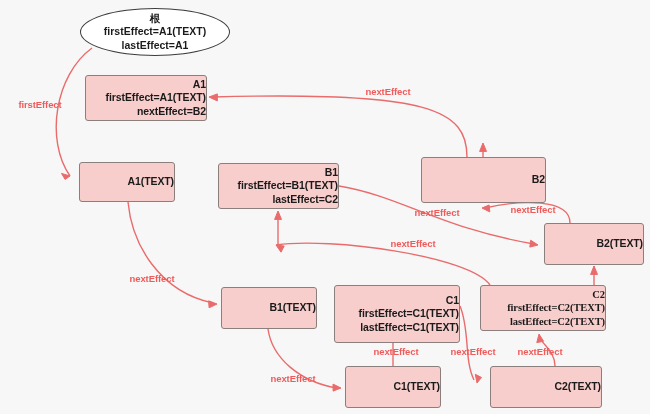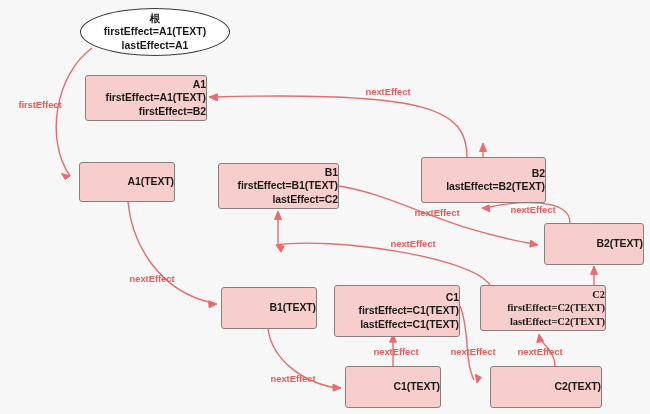--- a/index.html
+++ b/index.html
@@ -109,41 +109,40 @@
     </svg>
   <div id="node-layer">
       <div class="root" style="left: 80px; top: 8px; width: 150px; height: 48px; background: rgb(255, 255, 255); border-color: rgb(60, 60, 60);">
         <div class="ln">根</div>
         <div class="ln">firstEffect=A1(TEXT)</div>
         <div class="ln">lastEffect=A1</div>
       </div>
       <div class="node" style="left: 85px; top: 75px; width: 122px; height: 46px; background: rgb(248, 206, 204); border-color: rgb(138, 127, 125);">
         <div class="ln">A1</div>
         <div class="ln">firstEffect=A1(TEXT)</div>
-        <div class="ln">firstEffect=B2</div>
+        <div class="ln">nextEffect=B2</div>
       </div>
       <div class="node" style="left: 79px; top: 162px; width: 96px; height: 40px; background: rgb(248, 206, 204); border-color: rgb(138, 127, 125);">
         <div class="ln">A1(TEXT)</div>
       </div>
       <div class="node" style="left: 218px; top: 163px; width: 121px; height: 46px; background: rgb(248, 206, 204); border-color: rgb(138, 127, 125);">
         <div class="ln">B1</div>
         <div class="ln">firstEffect=B1(TEXT)</div>
         <div class="ln">lastEffect=C2</div>
       </div>
       <div class="node" style="left: 421px; top: 157px; width: 125px; height: 46px; background: rgb(248, 206, 204); border-color: rgb(138, 127, 125);">
         <div class="ln">B2</div>
-        <div class="ln">lastEffect=B2(TEXT)</div>
       </div>
       <div class="node" style="left: 544px; top: 223px; width: 100px; height: 42px; background: rgb(248, 206, 204); border-color: rgb(138, 127, 125);">
         <div class="ln">B2(TEXT)</div>
       </div>
       <div class="node" style="left: 221px; top: 287px; width: 96px; height: 42px; background: rgb(248, 206, 204); border-color: rgb(138, 127, 125);">
         <div class="ln">B1(TEXT)</div>
       </div>
-      <div class="node" style="left: 334px; top: 285px; width: 126px; height: 52px; background: rgb(248, 206, 204); border-color: rgb(138, 127, 125);">
+      <div class="node" style="left: 334px; top: 285px; width: 126px; height: 58px; background: rgb(248, 206, 204); border-color: rgb(138, 127, 125);">
         <div class="ln">C1</div>
         <div class="ln">firstEffect=C1(TEXT)</div>
         <div class="ln">lastEffect=C1(TEXT)</div>
       </div>
       <div class="node" style="left: 480px; top: 285px; width: 126px; height: 46px; background: rgb(248, 206, 204); border-color: rgb(138, 127, 125); font-family: Liberation Serif, serif;">
         <div class="ln">C2</div>
         <div class="ln">firstEffect=C2(TEXT)</div>
         <div class="ln">lastEffect=C2(TEXT)</div>
       </div>
       <div class="node" style="left: 345px; top: 366px; width: 96px; height: 42px; background: rgb(248, 206, 204); border-color: rgb(138, 127, 125);">

